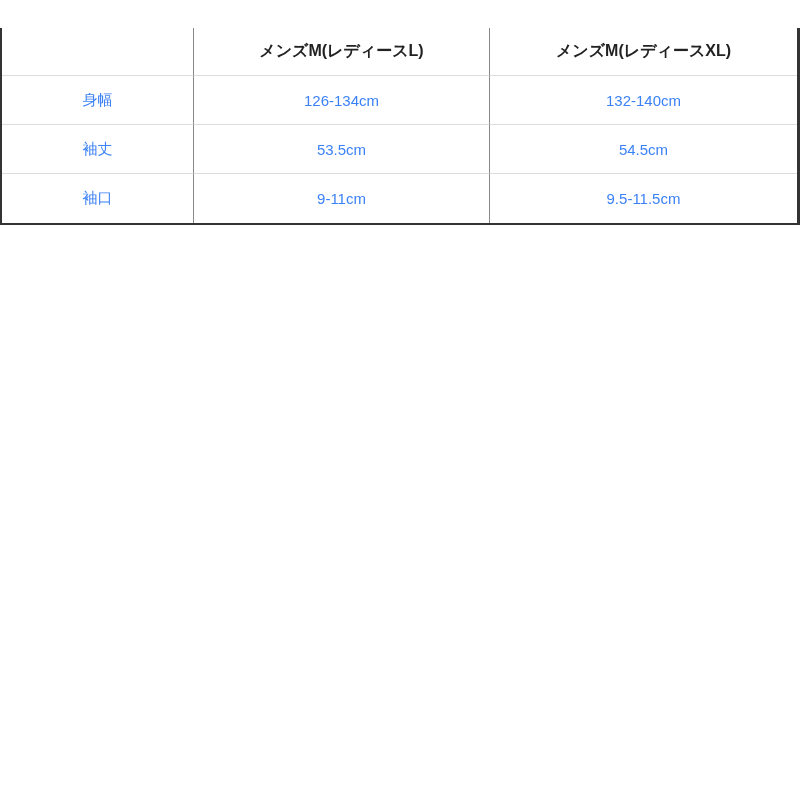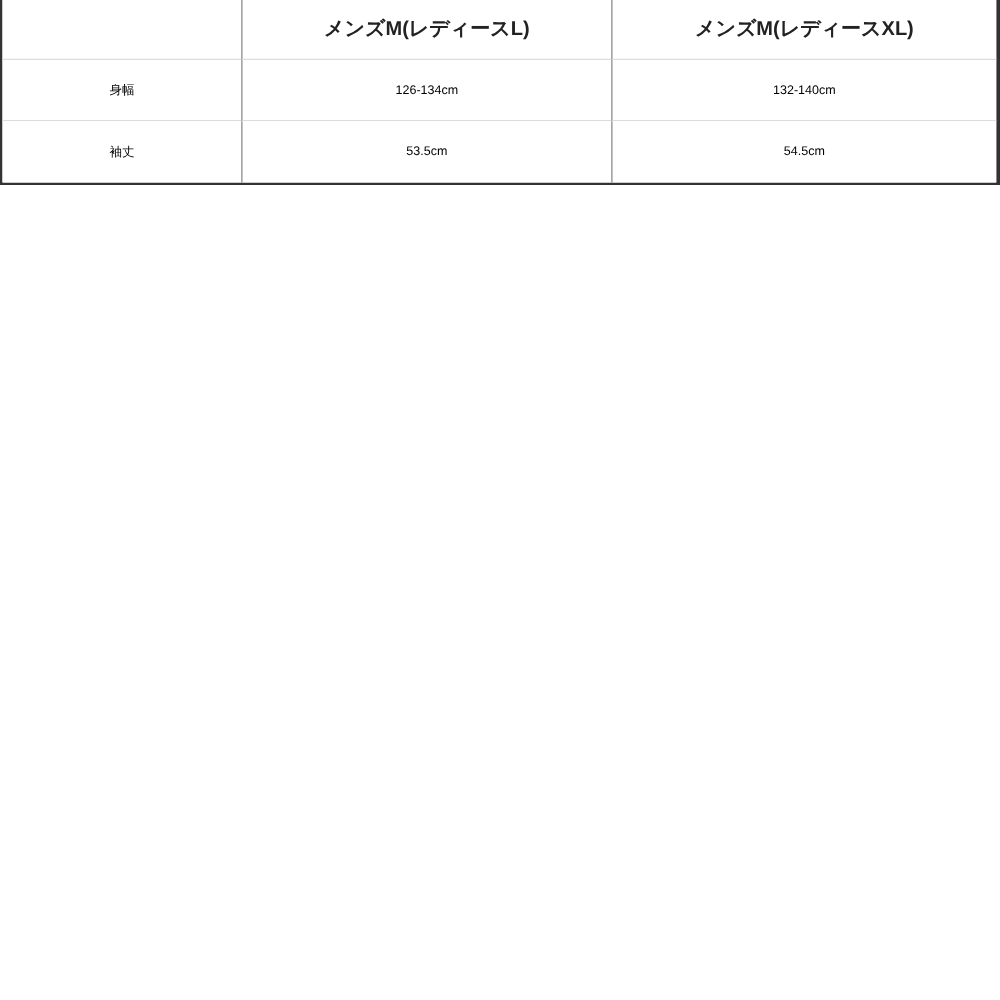--- a/index.html
+++ b/index.html
@@ -16,43 +16,44 @@
     width: 800px;
     border-left: 2px solid #333333;
     border-right: 3px solid #333333;
     border-bottom: 2px solid #333333;
   }
   table.size-chart {
     width: 100%;
     border-collapse: separate;
     border-spacing: 0;
     table-layout: fixed;
+    margin-top: 28px;
   }
   col.c-label { width: 191px; }
   col.c-m     { width: 296px; }
   col.c-l     { width: 308px; }
 
   th, td {
     text-align: center;
     vertical-align: middle;
     padding: 0 6px;
     background: #ffffff;
   }
   thead th {
     height: 48px;
     font-size: 16px;
     font-weight: bold;
     color: #222222;
     border-bottom: 1px solid #dddddd;
   }
   tbody td {
     height: 49px;
-    font-size: 10px;
+    font-size: 15px;
     font-weight: normal;
-    color: #000000;
+    color: #3b82f6;
     border-bottom: 1px solid #dddddd;
   }
   tbody tr:last-child td { border-bottom: none; }
   .v-div { border-left: 1px solid #888888; }
 </style>
 </head>
 <body>
 
 <div class="size-chart-wrap">
   <table class="size-chart">
@@ -72,15 +73,20 @@
       <tr>
         <td>身幅</td>
         <td class="v-div">126-134cm</td>
         <td class="v-div">132-140cm</td>
       </tr>
       <tr>
         <td>袖丈</td>
         <td class="v-div">53.5cm</td>
         <td class="v-div">54.5cm</td>
       </tr>
+      <tr>
+        <td>袖口</td>
+        <td class="v-div">9-11cm</td>
+        <td class="v-div">9.5-11.5cm</td>
+      </tr>
     </tbody>
   </table>
 </div>
 
 </body></html>

